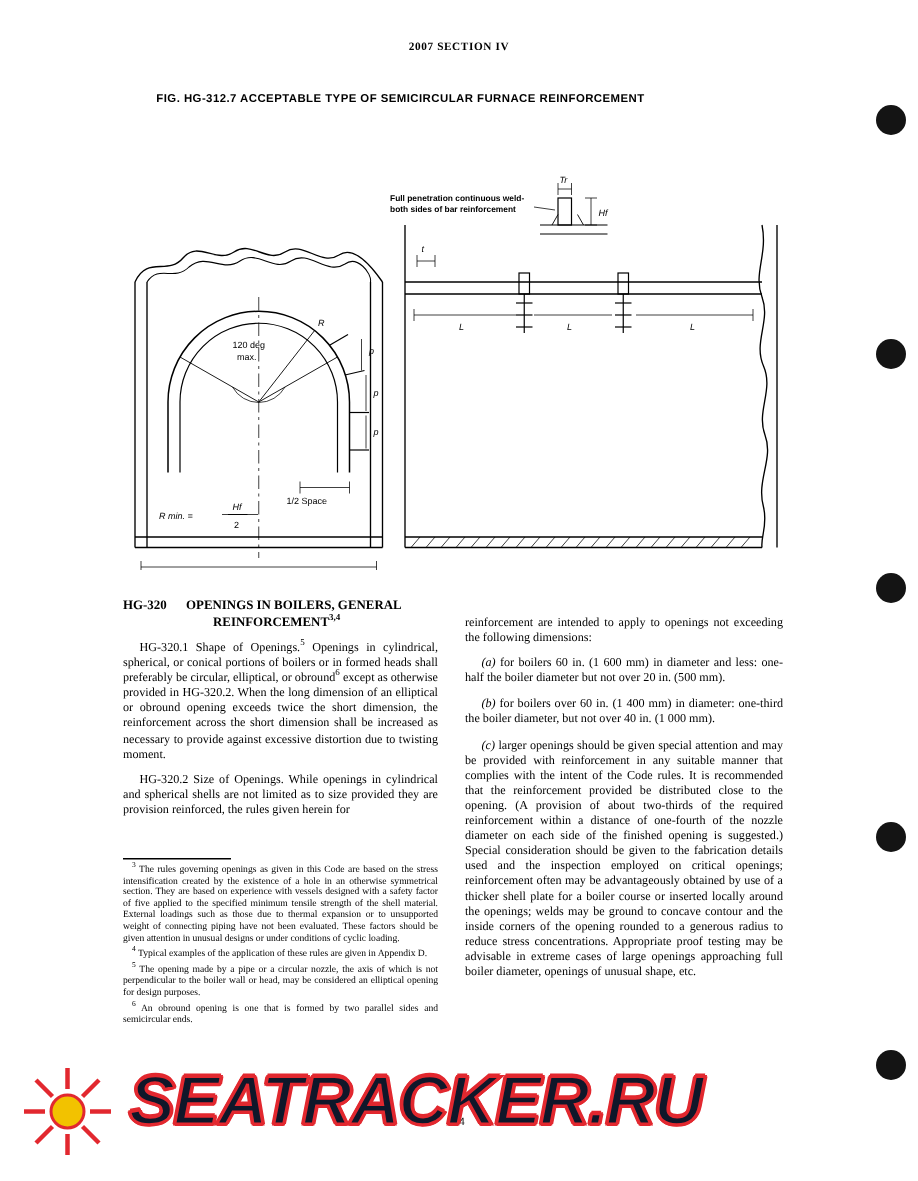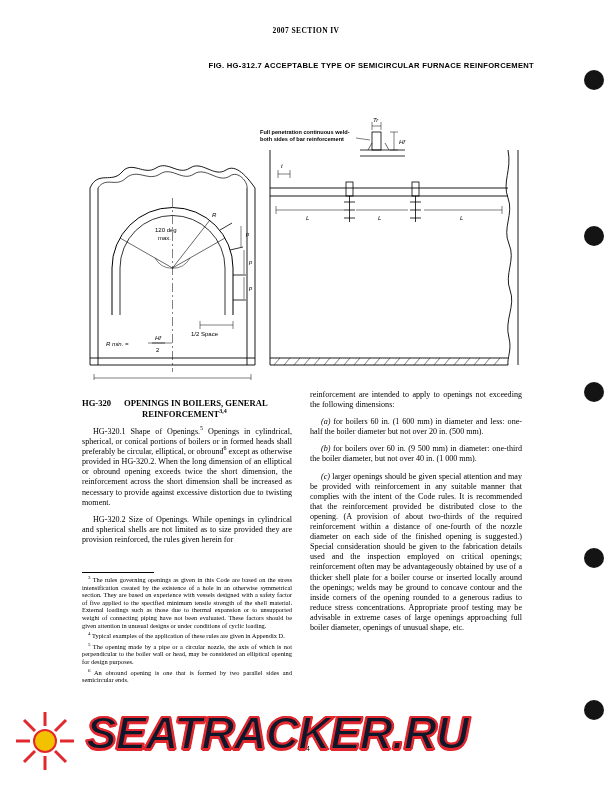--- a/index.html
+++ b/index.html
@@ -32,21 +32,21 @@
     font-weight: bold;
     font-size: 7.5px;
     letter-spacing: 0.4px;
   }
   
   .fig-caption {
     position: absolute;
     top: 61px;
     left: 0;
     width: 534px;
-    text-align: right;
+    text-align: center;
     font-family: "Liberation Sans", sans-serif;
     font-weight: bold;
     font-size: 7.6px;
     letter-spacing: 0.3px;
   }
   
   .figure {
     position: absolute;
     top: 110px;
     left: 60px;
@@ -57,21 +57,21 @@
 
   
   .col {
     position: absolute;
     font-size: 8.1px;
     line-height: 10.1px;
     text-align: justify;
     font-family: "Liberation Serif", serif;
   }
   .col-left  { left: 82px;  top: 398px; width: 210px; }
-  .col-right { left: 310px; top: 390px; width: 212px; }
+  .col-right { left: 310px; top: 410px; width: 212px; }
 
   .sec-head {
     font-weight: bold;
     font-size: 8.6px;
     line-height: 11px;
     margin-bottom: 7px;
   }
   .sec-head .num { display: inline-block; width: 42px; }
   .sec-head .ttl { display: inline-block; }
   .sec-head .ttl2 {
@@ -357,21 +357,21 @@
   </div>
 
   <div class="col col-right">
     <p class="para noindent">reinforcement are intended to apply to openings not exceeding the following dimensions:</p>
 
     <p class="para">
       <span class="ital">(a)</span><span> for boilers 60 in. (1 600 mm) in diameter and less: one-half the boiler diameter but not over 20 in. (500 mm).</span>
     </p>
 
     <p class="para">
-      <span class="ital">(b)</span><span> for boilers over 60 in. (9 500 mm) in diameter: one-third the boiler diameter, but not over 40 in. (1 000 mm).</span>
+      <span class="ital">(b)</span><span> for boilers over 60 in. (1 400 mm) in diameter: one-third the boiler diameter, but not over 40 in. (1 000 mm).</span>
     </p>
 
     <p class="para">
       <span class="ital">(c)</span><span> larger openings should be given special attention and may be provided with reinforcement in any suitable manner that complies with the intent of the Code rules. It is recommended that the reinforcement provided be distributed close to the opening. (A provision of about two-thirds of the required reinforcement within a distance of one-fourth of the nozzle diameter on each side of the finished opening is suggested.) Special consideration should be given to the fabrication details used and the inspection employed on critical openings; reinforcement often may be advantageously obtained by use of a thicker shell plate for a boiler course or inserted locally around the openings; welds may be ground to concave contour and the inside corners of the opening rounded to a generous radius to reduce stress concentrations. Appropriate proof testing may be advisable in extreme cases of large openings approaching full boiler diameter, openings of unusual shape, etc.</span>
     </p>
   </div>
 
   <div class="footnotes">
     <div class="rule"></div>
     <p><sup>3</sup><span> The rules governing openings as given in this Code are based on the stress intensification created by the existence of a hole in an otherwise symmetrical section. They are based on experience with vessels designed with a safety factor of five applied to the specified minimum tensile strength of the shell material. External loadings such as those due to thermal expansion or to unsupported weight of connecting piping have not been evaluated. These factors should be given attention in unusual designs or under conditions of cyclic loading.</span></p>

